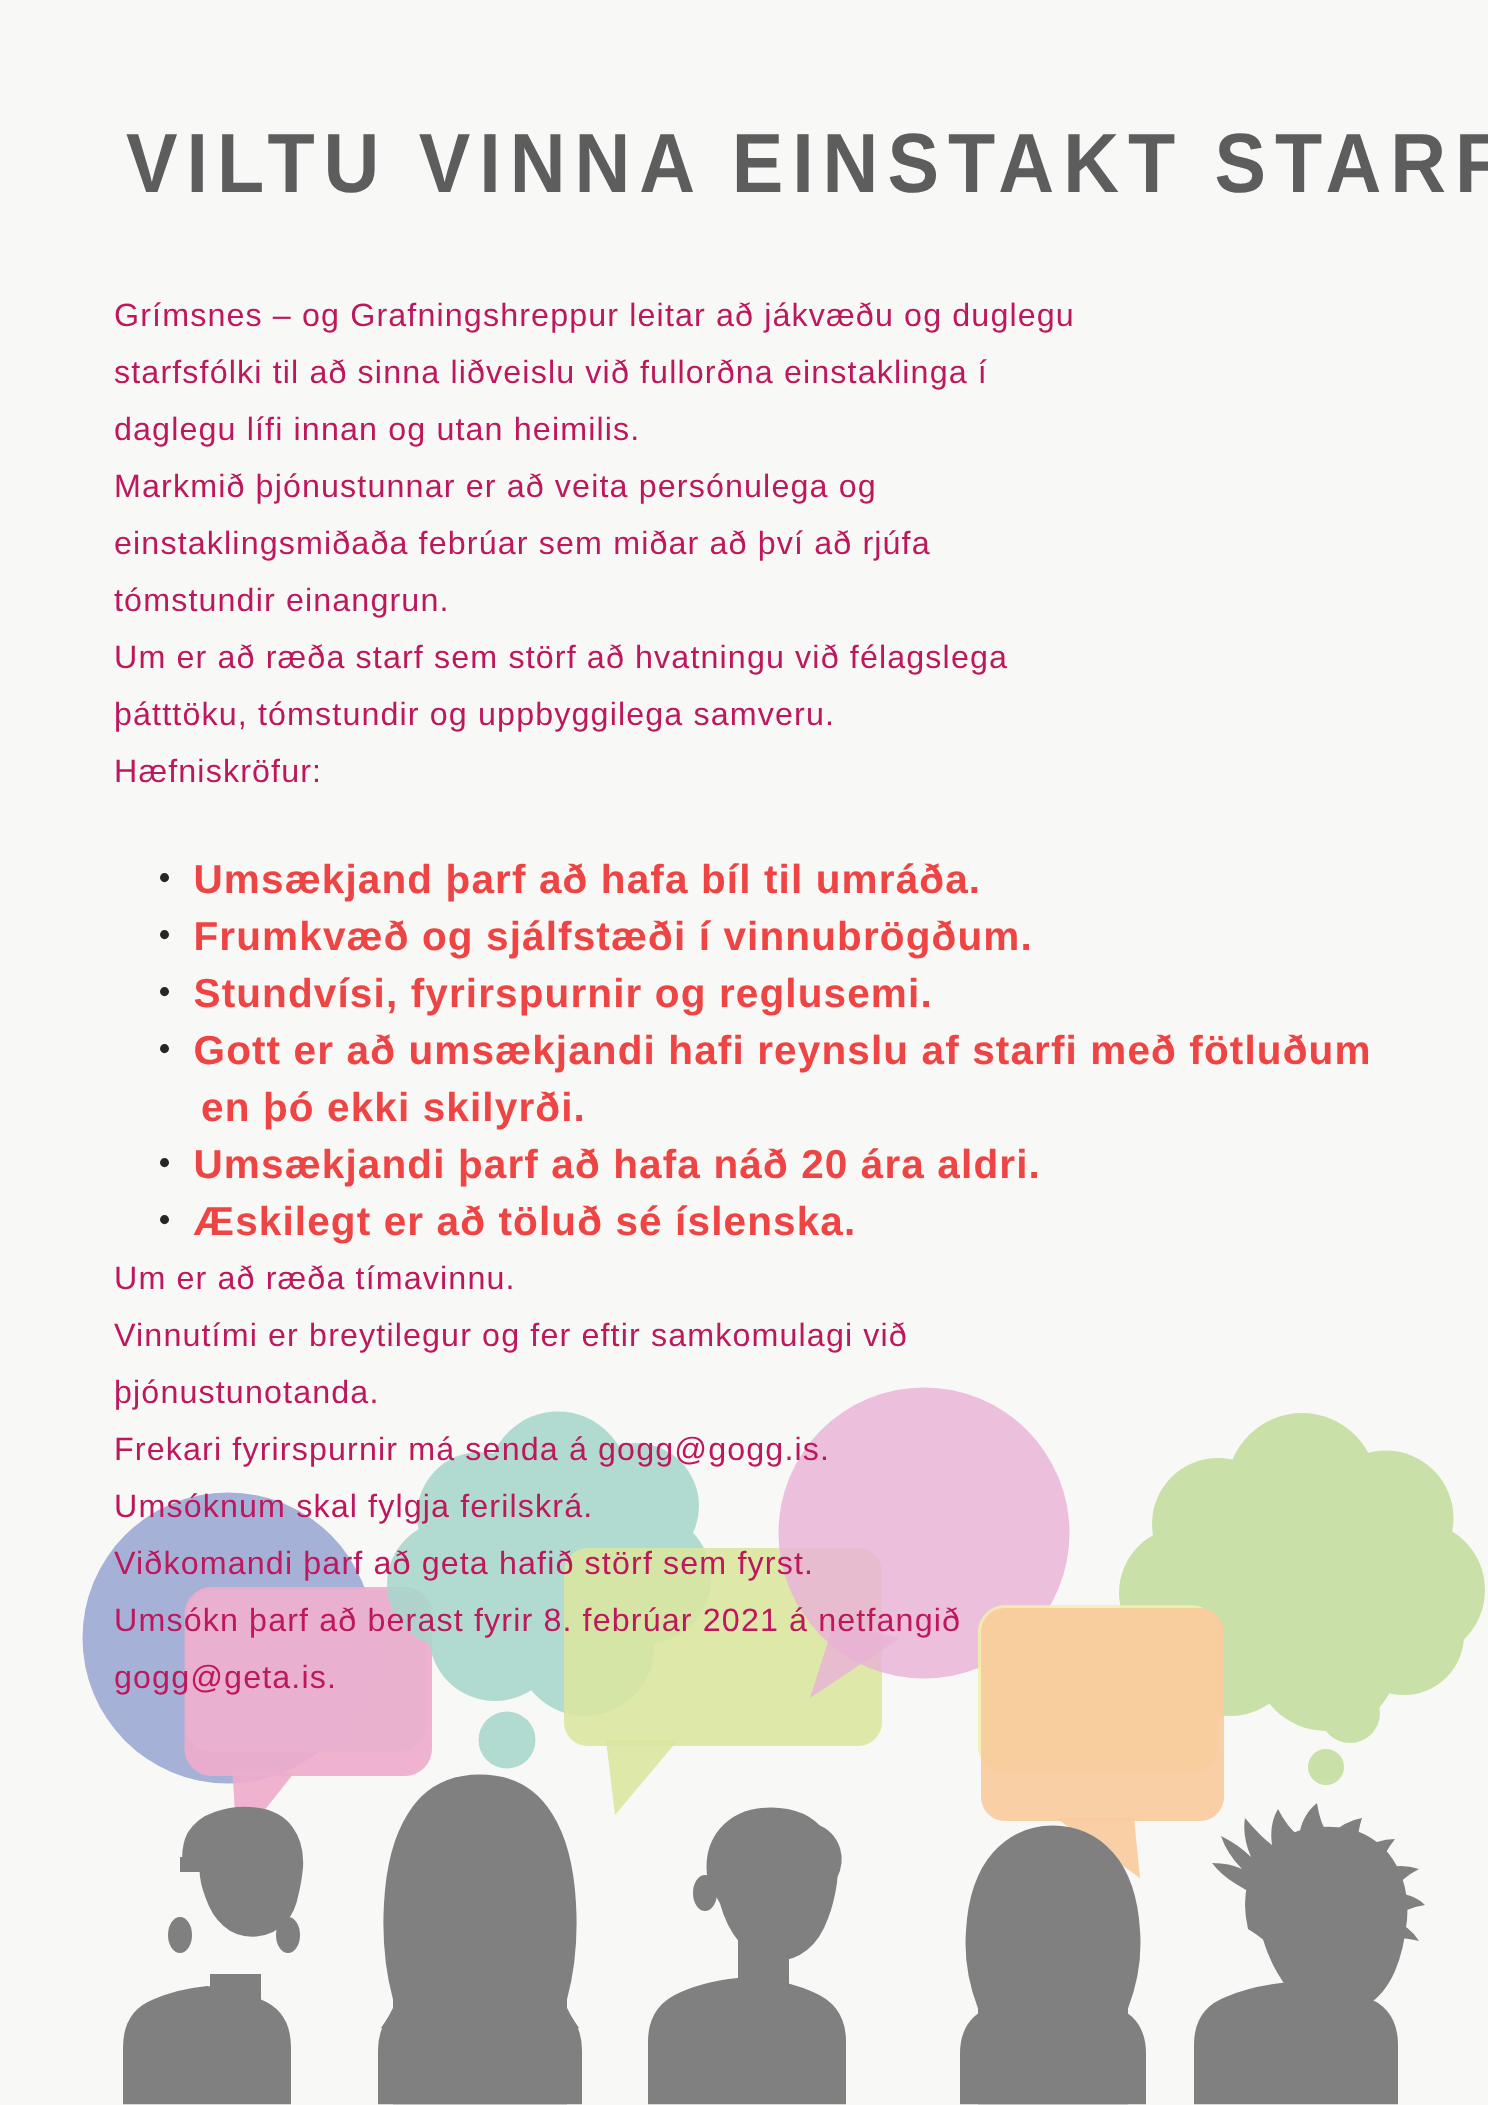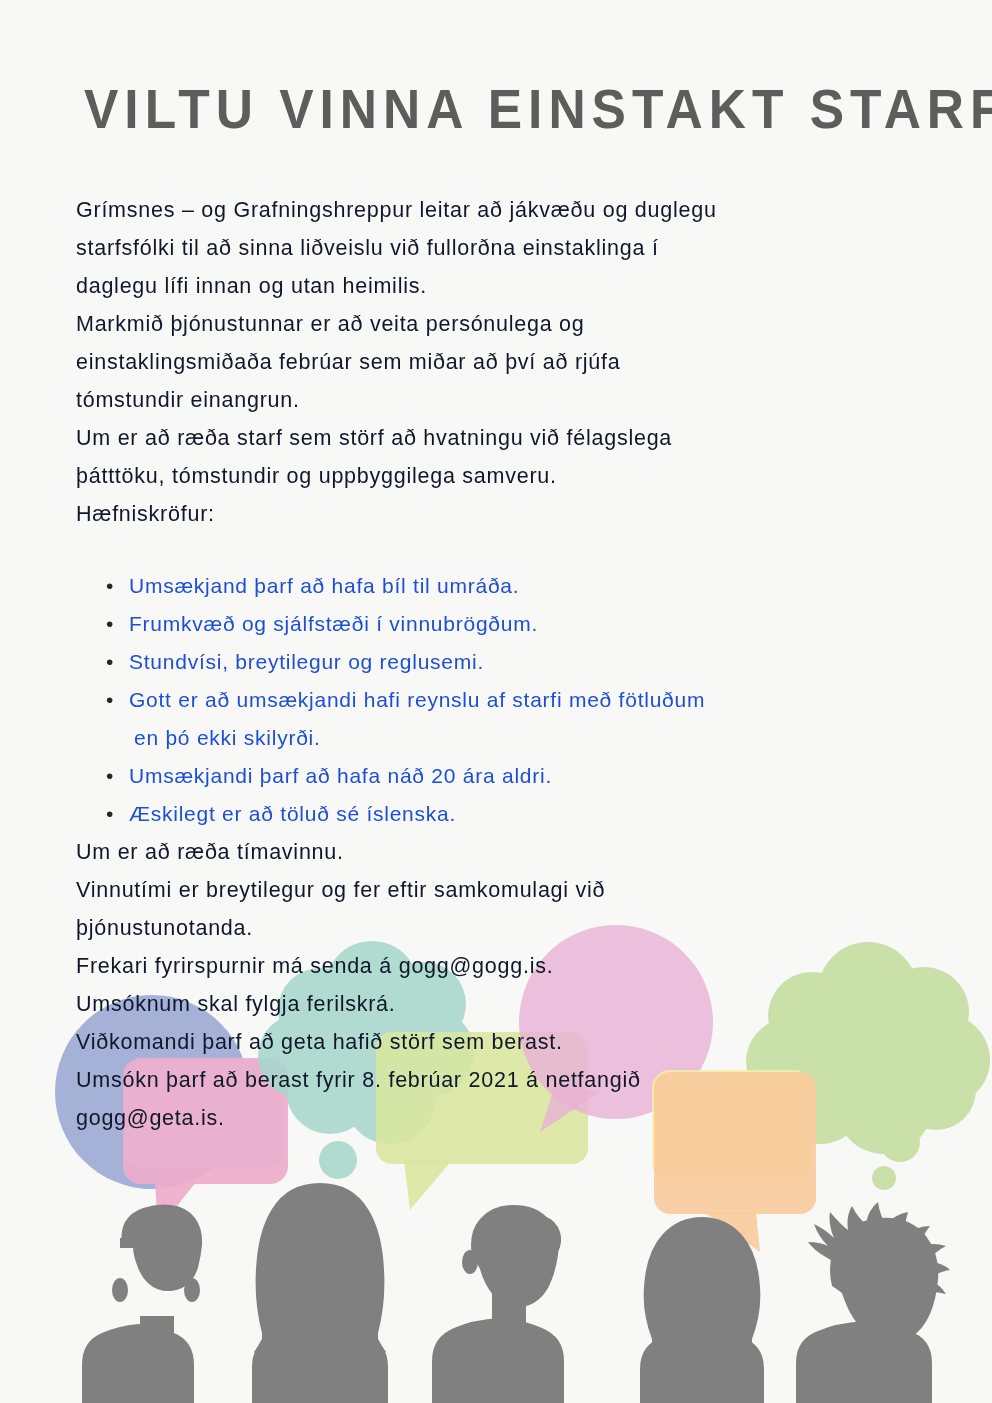--- a/index.html
+++ b/index.html
@@ -45,38 +45,38 @@
     transform-origin:left center;
     margin:22px 0 52px 8px;
   }
 
   .body-block { margin-bottom:0; }
 
   .para-line {
     font-size:21.5px;
     line-height:38px;
     letter-spacing:0.75px;
-    color:#0f172a;
+    color:#be185d;
     font-weight:500;
     white-space:nowrap;
   }
 
   .bullet-list {
     list-style:none;
     margin:34px 0 0 30px;
   }
 
   .bullet-item {
     position:relative;
     padding-left:23px;
-    font-size:21px;
+    font-size:27px;
     line-height:38px;
     letter-spacing:0.75px;
-    color:#1d4ed8;
-    font-weight:400;
+    color:#ef4444;
+    font-weight:700;
   }
   .bullet-item::before {
     content:"\2022";
     position:absolute;
     left:0; top:0;
     font-size:21px;
     line-height:38px;
     color:#262626;
   }
   .bullet-item .cont {
@@ -236,38 +236,38 @@
   </div>
 
   <ul class="bullet-list">
     <li class="bullet-item">
       <span>Umsækjand þarf að hafa bíl til umráða.</span>
     </li>
     <li class="bullet-item">
       <span>Frumkvæð og sjálfstæði í vinnubrögðum.</span>
     </li>
     <li class="bullet-item">
-      <span>Stundvísi, breytilegur og reglusemi.</span>
+      <span>Stundvísi, fyrirspurnir og reglusemi.</span>
     </li>
     <li class="bullet-item">
       <span>Gott er að umsækjandi hafi reynslu af starfi með fötluðum</span>
       <span class="cont">en þó ekki skilyrði.</span>
     </li>
     <li class="bullet-item">
       <span>Umsækjandi þarf að hafa náð 20 ára aldri.</span>
     </li>
     <li class="bullet-item">
       <span>Æskilegt er að töluð sé íslenska.</span>
     </li>
   </ul>
 
   <div class="closing-block">
     <div class="para-line">Um er að ræða tímavinnu.</div>
     <div class="para-line">Vinnutími er breytilegur og fer eftir samkomulagi við</div>
     <div class="para-line">þjónustunotanda.</div>
     <div class="para-line">Frekari fyrirspurnir má senda á gogg@gogg.is.</div>
     <div class="para-line">Umsóknum skal fylgja ferilskrá.</div>
-    <div class="para-line">Viðkomandi þarf að geta hafið störf sem berast.</div>
+    <div class="para-line">Viðkomandi þarf að geta hafið störf sem fyrst.</div>
     <div class="para-line">Umsókn þarf að berast fyrir 8. febrúar 2021 á netfangið</div>
     <div class="para-line">gogg@geta.is.</div>
   </div>
 
 </div>
 
 </body></html>

